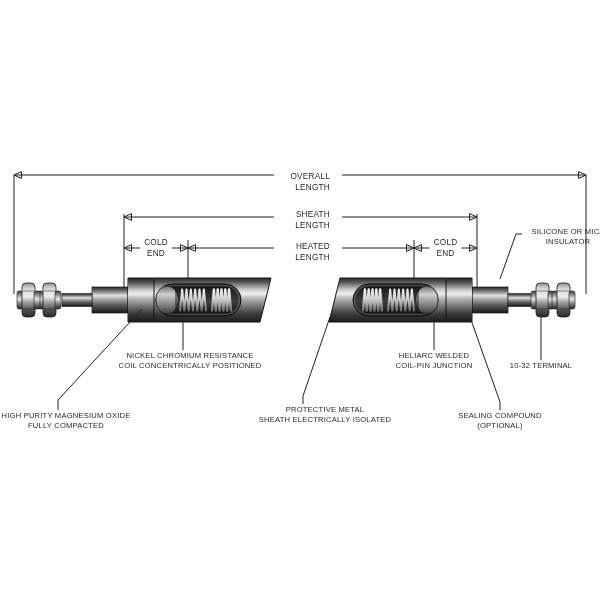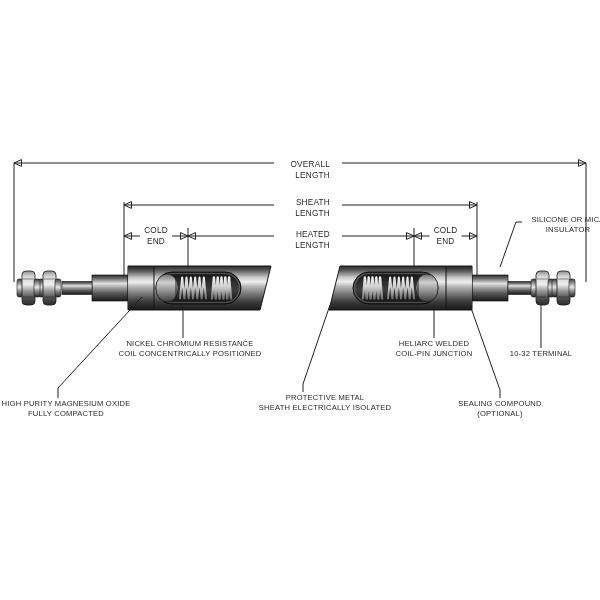--- a/index.html
+++ b/index.html
@@ -3,21 +3,21 @@
 <meta charset="utf-8">
 <title>Cartridge Heater Cutaway Diagram</title>
 <style>
   html,body{margin:0;padding:0;}
   body{
     width:600px;height:600px;
     background:#ffffff;
     font-family:"Liberation Sans", sans-serif;
     overflow:hidden;
   }
-  #stage{position:relative;width:600px;height:420px;}
+  #stage{position:relative;width:600px;height:420px;margin-top:12px;}
   #diagram{position:absolute;left:0;top:0;width:600px;height:600px;}
   .lbl{font-family:"Liberation Sans", sans-serif;fill:#231f20;}
   .dimtxt{font-size:8.2px;letter-spacing:.25px;}
   .calltxt{font-size:7.6px;letter-spacing:.2px;}
   .dimline,.extline,.leader{stroke:#231f20;fill:none;}
   .dimline{stroke-width:1;}
   .extline{stroke-width:1;}
   .leader{stroke-width:1;}
 </style>
 </head>

